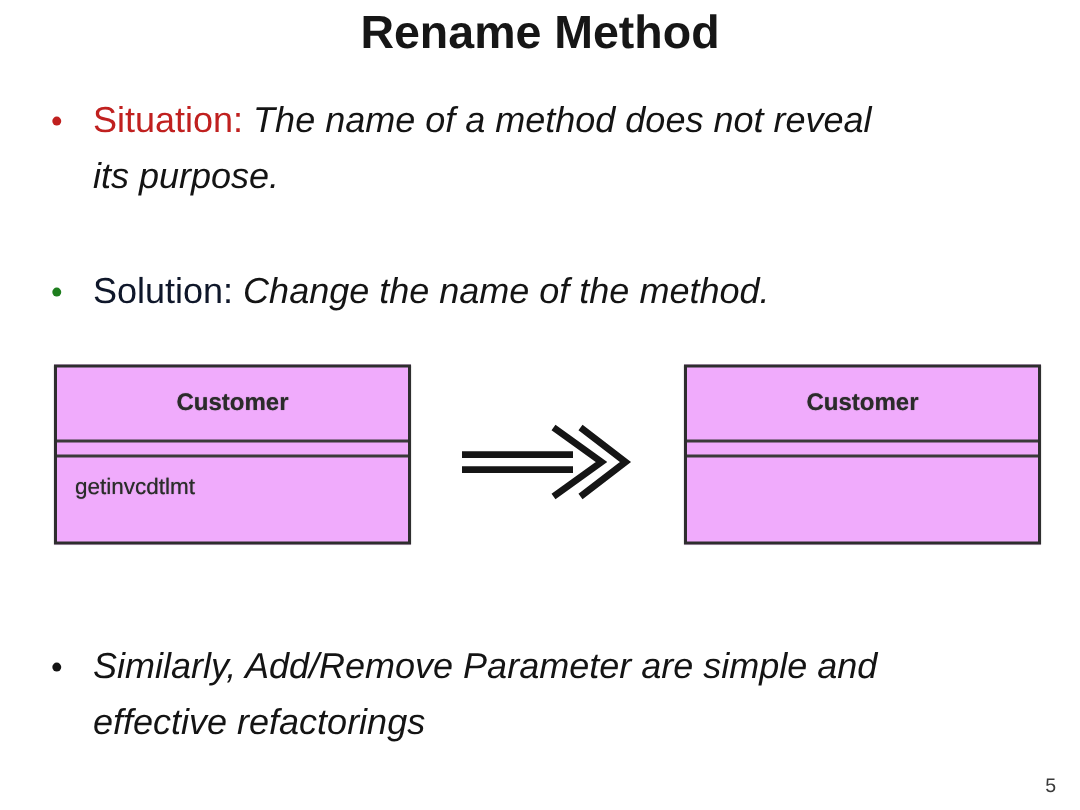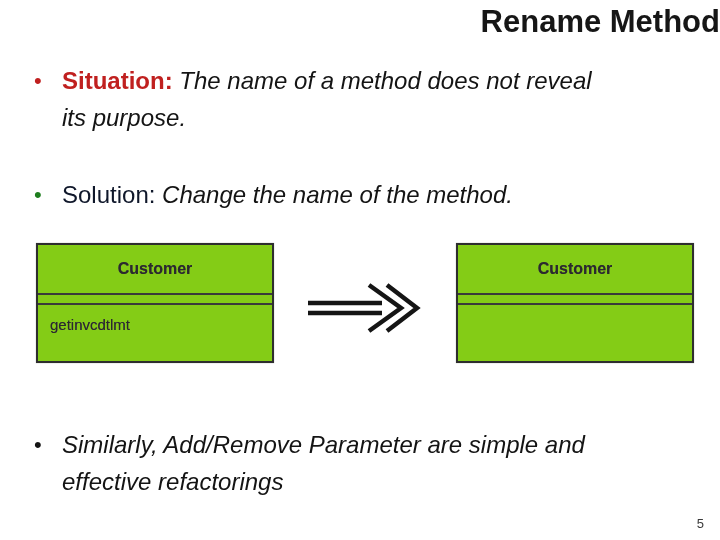--- a/index.html
+++ b/index.html
@@ -8,21 +8,21 @@
     background: #ffffff;
     position: relative;
     overflow: hidden;
     font-family: "Liberation Sans", "DejaVu Sans", sans-serif;
     color: #141414;
   }
 
   .slide-title {
     position: absolute;
     top: 4px; left: 0; right: 0;
-    text-align: right;
+    text-align: center;
     font-size: 31px;
     font-weight: 700;
     color: #161616;
   }
 
   .bullet-row {
     position: absolute;
     left: 30px;
     width: 672px;
     display: flex;
@@ -42,32 +42,32 @@
   }
   .bullet-text {
     flex: 1;
     font-size: 24px;
     line-height: 37px;
     white-space: pre-line;
   }
   .marker-red  { color: #c0201f; }
   .marker-green{ color: #1e7e1e; }
   .marker-black{ color: #141414; }
-  .lead-red   { color: #c0201f; font-weight: bold; }
+  .lead-red   { color: #c0201f; }
   .lead-green { color: #0f172a; }
   .body-text  { color: #141414; font-style: italic; }
 
   
   .uml-box {
     position: absolute;
     top: 243px;
     width: 234px;
     height: 116px;
     border: 2px solid #2e2e2e;
-    background: #84cc16;
+    background: #f0abfc;
     box-shadow: 0 0 1px rgba(0,0,0,0.35);
   }
   .uml-box.before { left: 36px; }
   .uml-box.after  { left: 456px; }
 
   .uml-header {
     height: 48px;
     border-bottom: 2px solid #3a3a3a;
     display: flex;
     align-items: center;

